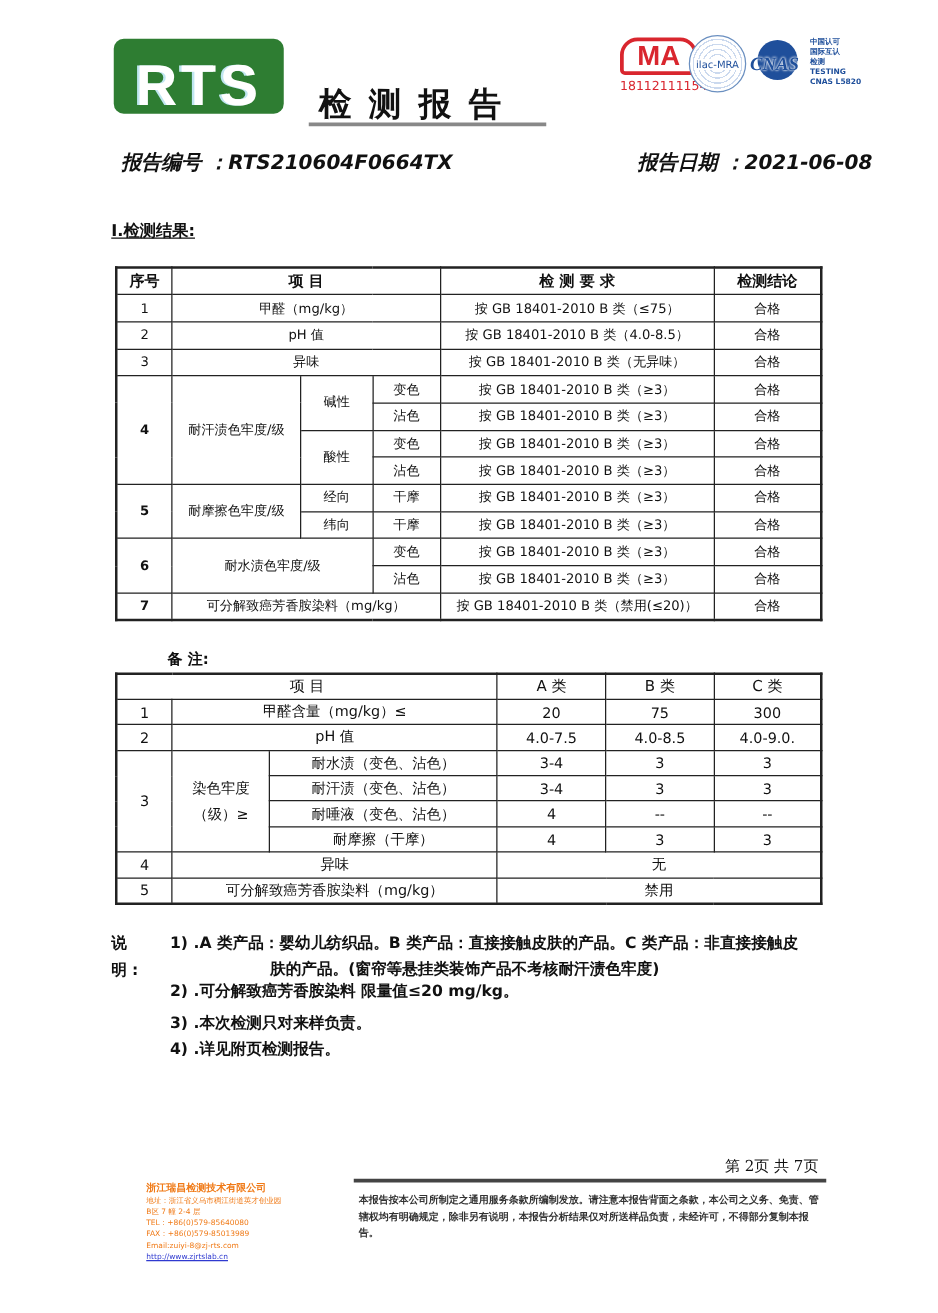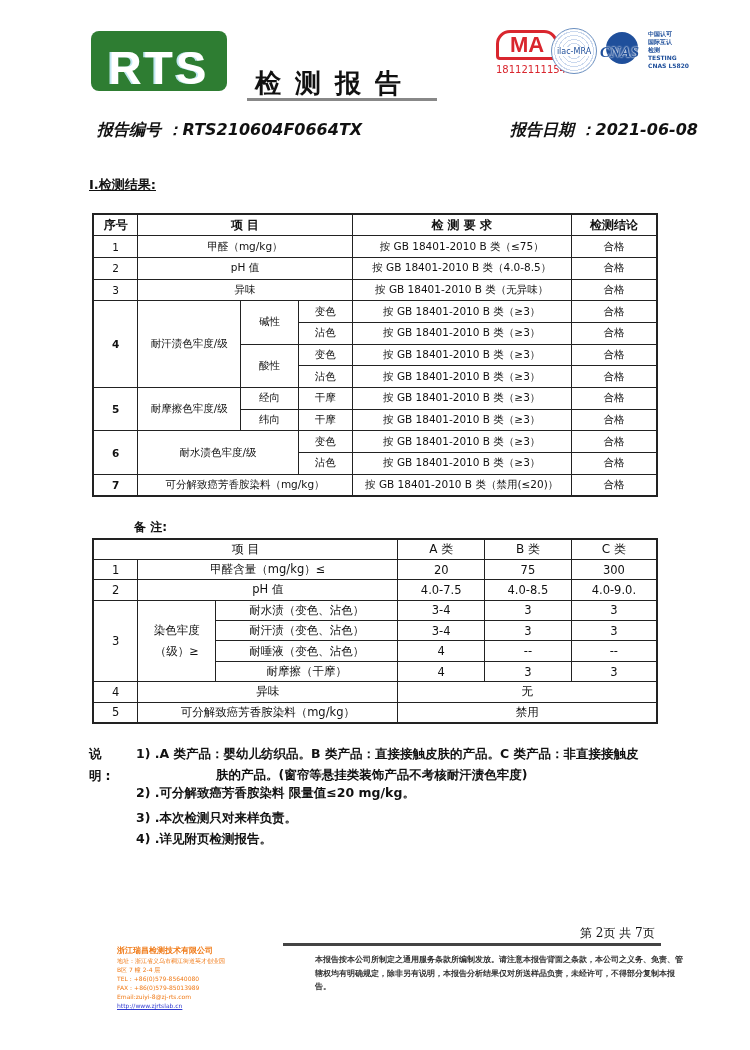--- a/index.html
+++ b/index.html
@@ -46,21 +46,21 @@
   .t2 { left: 92px; top: 538px; width: 566px; border: 2px solid #222; font-size: 11.5px; }
   .t2 td, .t2 th { height: 20.4px; }
   .t2 th { font-weight: normal; font-size: 12px; }
 
   .explain { position: absolute; left: 89px; top: 743px; font-size: 12.5px; line-height: 21.5px; }
   .explain .label { position: absolute; left: 0; top: 0; font-weight: bold; letter-spacing: 4px; }
   .explain .item { position: absolute; white-space: nowrap; font-weight: bold; }
 
   .pageno { position: absolute; left: 580px; top: 925px; font-size: 12px; font-family: "DejaVu Serif", serif; }
   .foot-rule { position: absolute; left: 283px; top: 943px; width: 378px; height: 3px; background: #444; }
-  .disclaimer { position: absolute; left: 287px; top: 953px; width: 372px; font-size: 8px; line-height: 13.5px; font-weight: bold; color: #333; margin-left: 28px; }
+  .disclaimer { position: absolute; left: 287px; top: 953px; width: 372px; font-size: 8px; line-height: 13.5px; font-weight: bold; color: #333; }
 
   .company { position: absolute; left: 97px; top: 945px; font-size: 6px; line-height: 9px; color: #f07a17; margin-left: 20px; }
   .company .name { font-size: 8px; font-weight: bold; line-height: 11px; }
   .company .link { color: #2f3ad0; text-decoration: underline; }
 </style>
 </head>
 <body>
 
 <div class="logo">
   <span>RTS</span>

